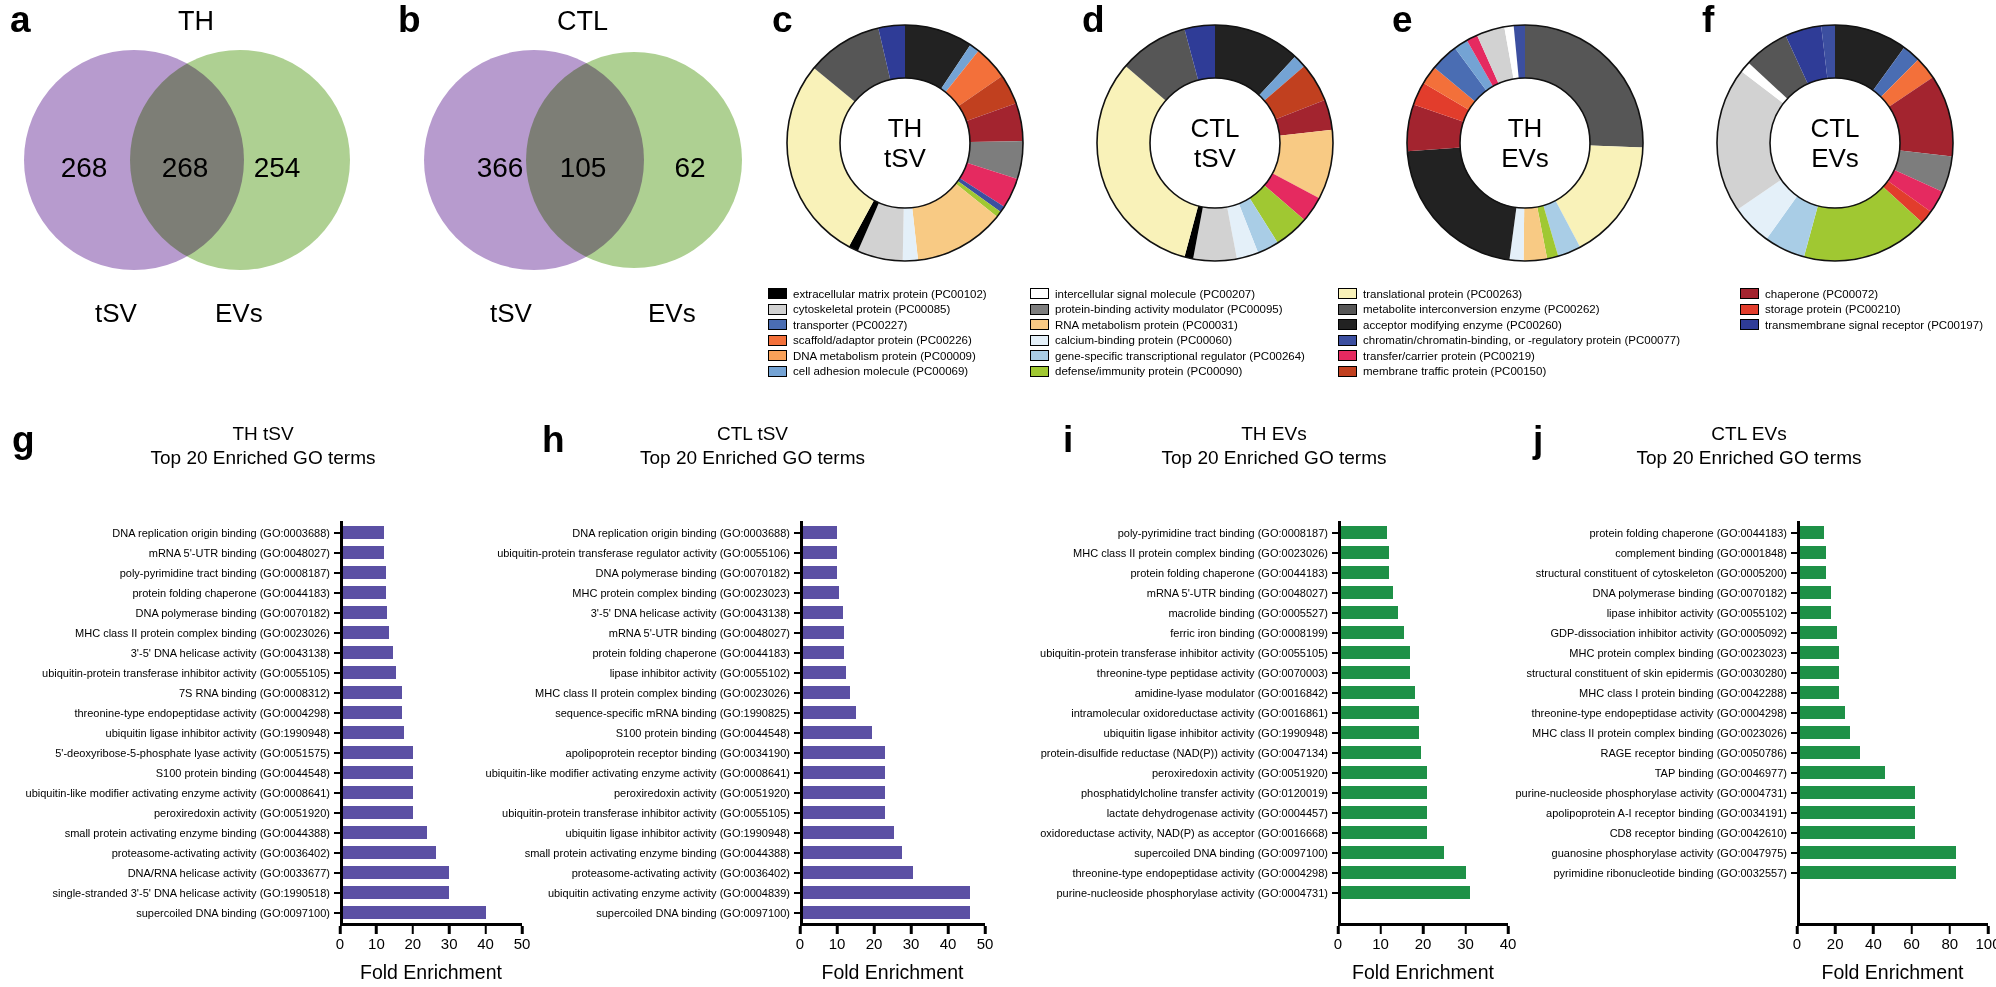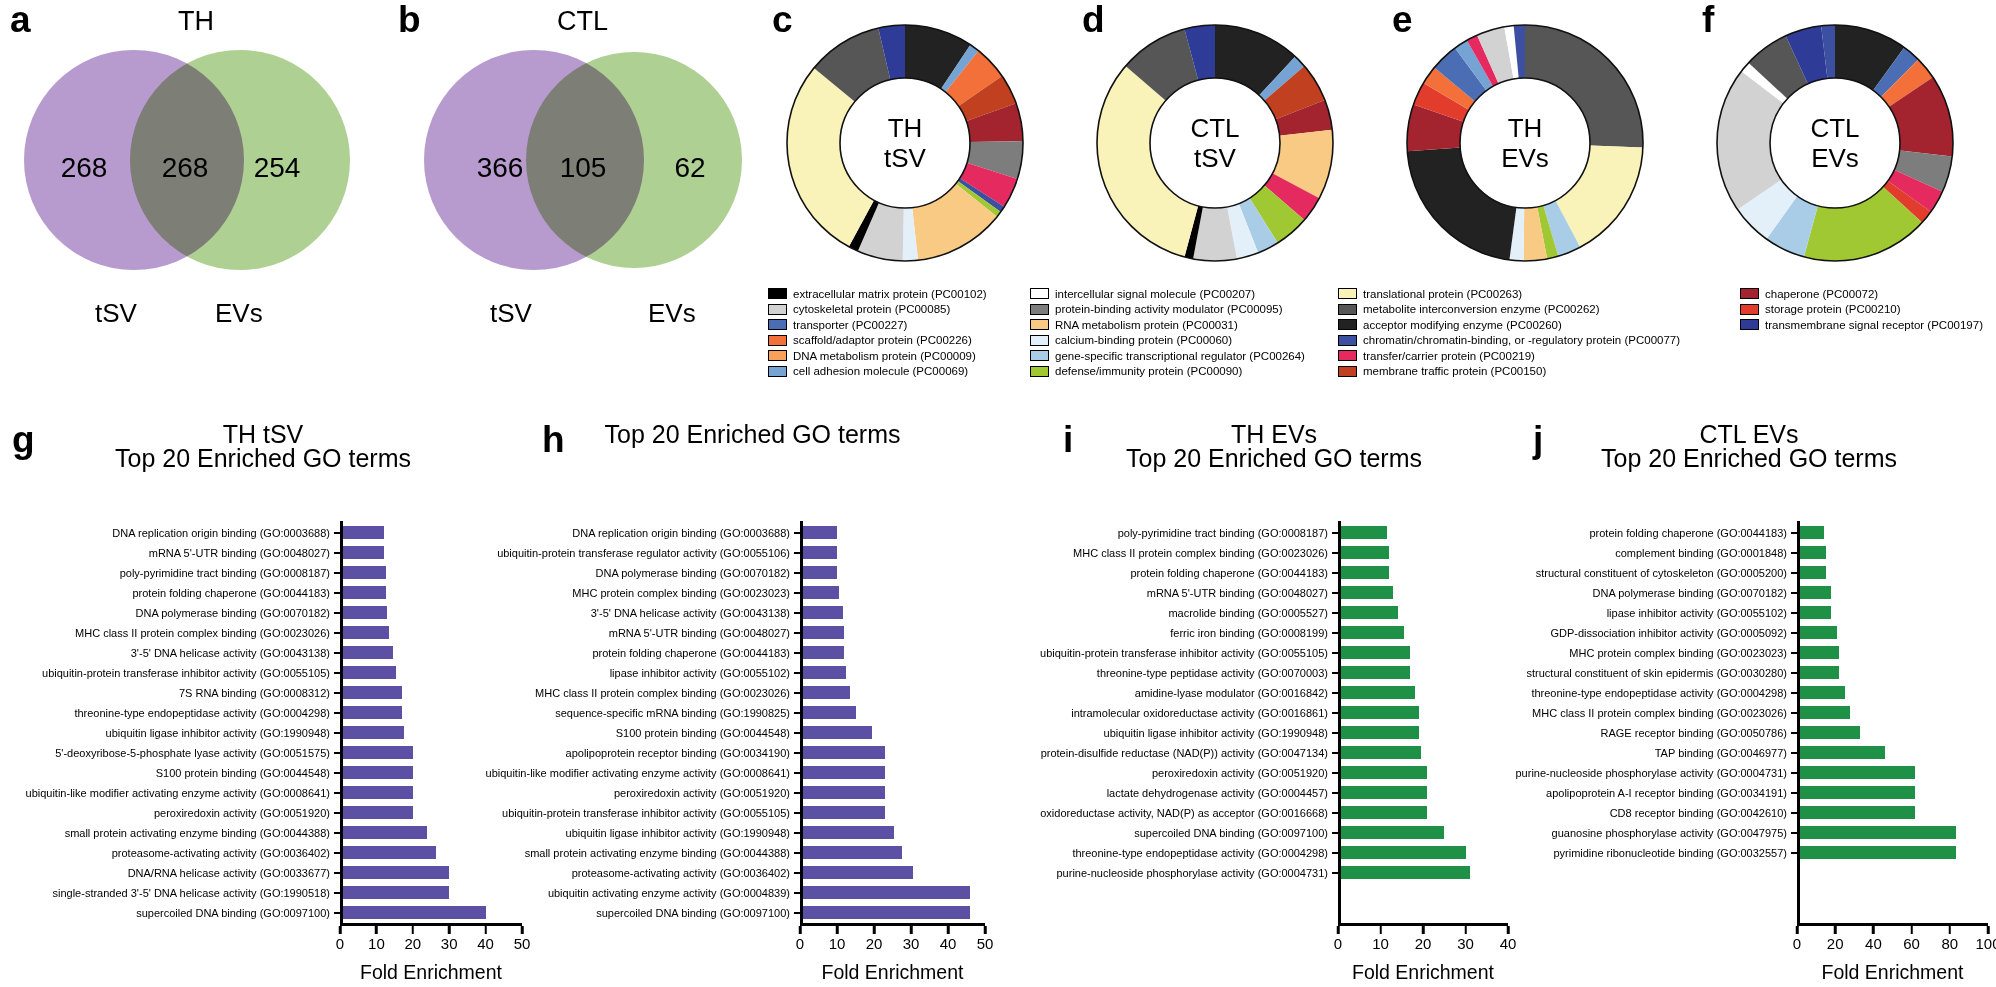--- a/index.html
+++ b/index.html
@@ -47,21 +47,21 @@
 
   
   .bpanel{position:absolute;top:420px;height:567px}
   #pg{left:4px;width:520px;--lw:336px;--pw:182px}
   #ph{left:520px;width:475px;--lw:280px;--pw:185px}
   #pi{left:1040px;width:475px;--lw:298px;--pw:170px}
   #pj{left:1510px;width:486px;--lw:287px;--pw:191px}
   .bpanel .plabel{left:8px;top:0}
   #ph .plabel{left:22px}#pi .plabel{left:23px}#pj .plabel{left:23px}
   .btitle{position:absolute;top:2px;left:0;width:calc(var(--lw) + var(--pw));
-          text-align:center;font-size:25px;line-height:24px}
+          text-align:center;font-size:19px;line-height:24px}
   .rows{position:absolute;top:103px;left:0}
   .bar-row{display:flex;height:20px;align-items:center}
   .bar-label{width:var(--lw);display:flex;justify-content:flex-end;align-items:center;
              font-size:11px;white-space:nowrap}
   .ydash{width:6px;height:2.5px;background:#000;margin-left:4px;flex:none}
   .bar-cell{width:var(--pw);height:20px;position:relative}
   .bar{position:absolute;left:0;top:3px;height:13px}
   .yaxis{position:absolute;left:var(--lw);top:101px;width:3px;height:405px;background:#000;z-index:2}
   .xaxis{position:absolute;top:503px;left:var(--lw);width:var(--pw);
          border-top:3px solid #000;height:34px}
@@ -498,20 +498,21 @@
       <div class="tick" style="left: 80%;"></div>
       <div class="ticklab" style="left: 80%;">40</div>
       <div class="tick" style="left: 100%;"></div>
       <div class="ticklab" style="left: 100%;">50</div>
     </div>
   <div class="xlabel">Fold Enrichment Score</div>
 </section>
 <section class="bpanel" id="ph">
   <div class="plabel">h</div>
   <div class="btitle">
+    <div>CTL tSV</div>
       <div>Top 20 Enriched GO terms</div>
   </div>
   <div class="rows">
       <div class="bar-row">
         <div class="bar-label">
           <span>DNA replication origin binding (GO:0003688)</span>
           <span class="ydash"></span>
         </div>
         <div class="bar-cell">
           <div class="bar" style="width: 20%; background: rgb(91, 80, 164);"></div>
@@ -825,20 +826,29 @@
         <div class="bar-label">
           <span>peroxiredoxin activity (GO:0051920)</span>
           <span class="ydash"></span>
         </div>
         <div class="bar-cell">
           <div class="bar" style="width: 52.5%; background: rgb(30, 145, 71);"></div>
         </div>
       </div>
       <div class="bar-row">
         <div class="bar-label">
+          <span>phosphatidylcholine transfer activity (GO:0120019)</span>
+          <span class="ydash"></span>
+        </div>
+        <div class="bar-cell">
+          <div class="bar" style="width: 52.5%; background: rgb(30, 145, 71);"></div>
+        </div>
+      </div>
+      <div class="bar-row">
+        <div class="bar-label">
           <span>lactate dehydrogenase activity (GO:0004457)</span>
           <span class="ydash"></span>
         </div>
         <div class="bar-cell">
           <div class="bar" style="width: 52.5%; background: rgb(30, 145, 71);"></div>
         </div>
       </div>
       <div class="bar-row">
         <div class="bar-label">
           <span>oxidoreductase activity, NAD(P) as acceptor (GO:0016668)</span>
@@ -957,20 +967,29 @@
           <span>MHC protein complex binding (GO:0023023)</span>
           <span class="ydash"></span>
         </div>
         <div class="bar-cell">
           <div class="bar" style="width: 22%; background: rgb(30, 145, 71);"></div>
         </div>
       </div>
       <div class="bar-row">
         <div class="bar-label">
           <span>structural constituent of skin epidermis (GO:0030280)</span>
+          <span class="ydash"></span>
+        </div>
+        <div class="bar-cell">
+          <div class="bar" style="width: 22%; background: rgb(30, 145, 71);"></div>
+        </div>
+      </div>
+      <div class="bar-row">
+        <div class="bar-label">
+          <span>MHC class I protein binding (GO:0042288)</span>
           <span class="ydash"></span>
         </div>
         <div class="bar-cell">
           <div class="bar" style="width: 22%; background: rgb(30, 145, 71);"></div>
         </div>
       </div>
       <div class="bar-row">
         <div class="bar-label">
           <span>threonine-type endopeptidase activity (GO:0004298)</span>
           <span class="ydash"></span>

